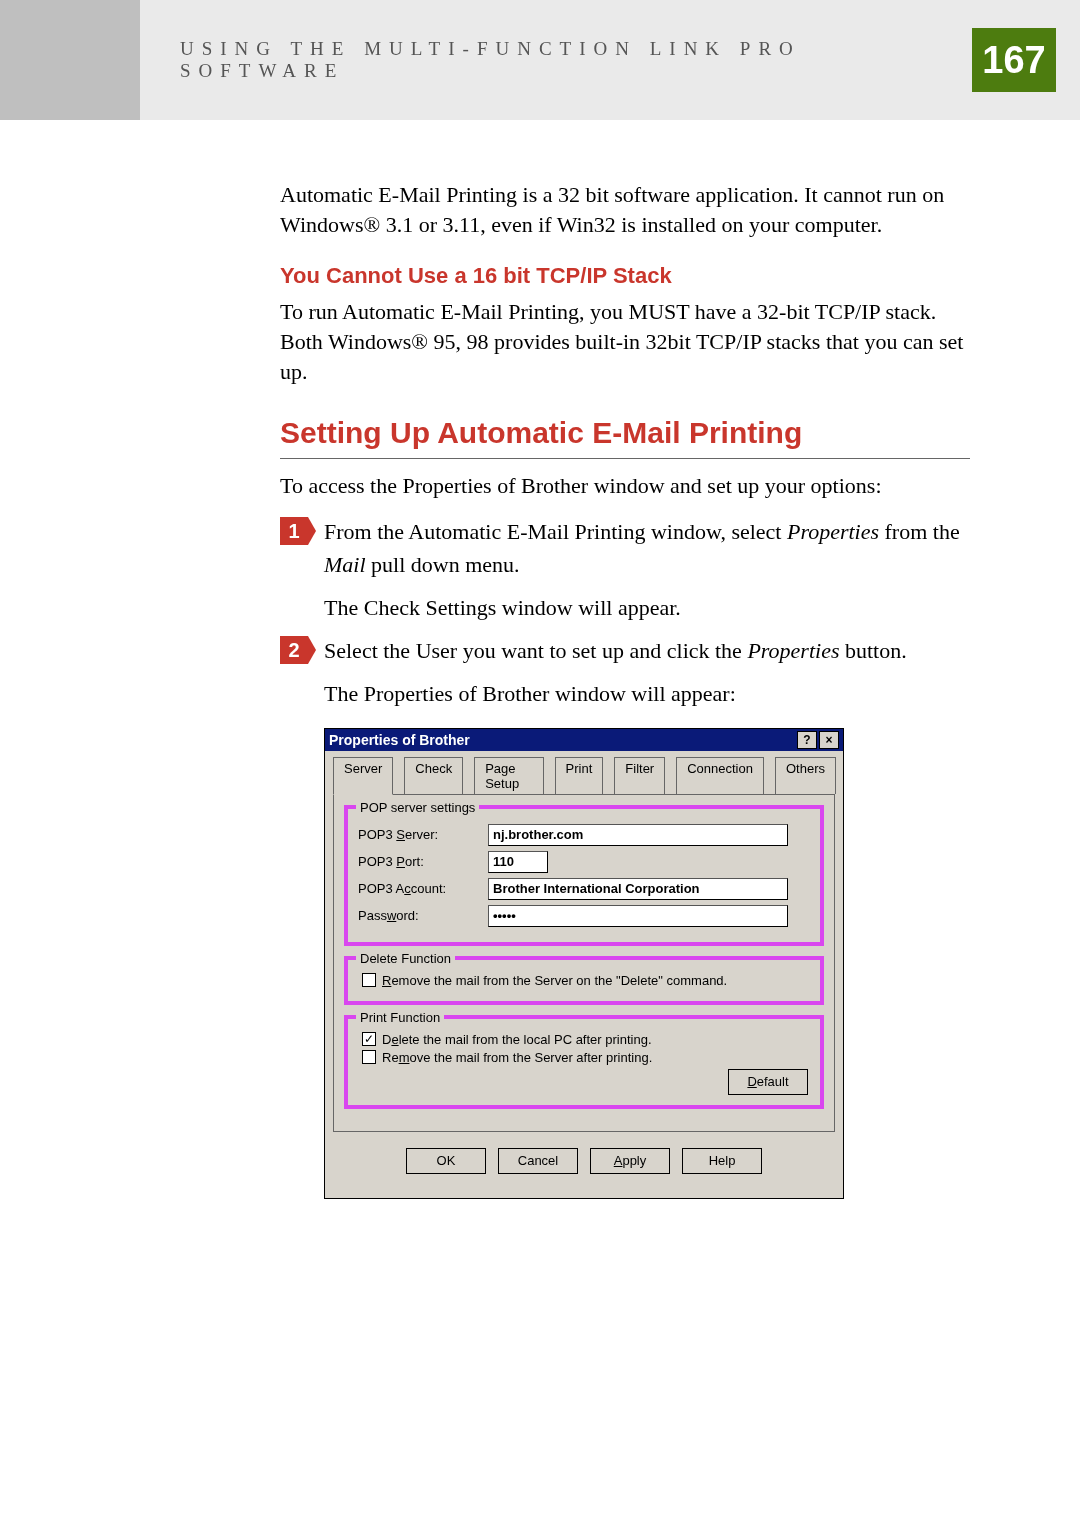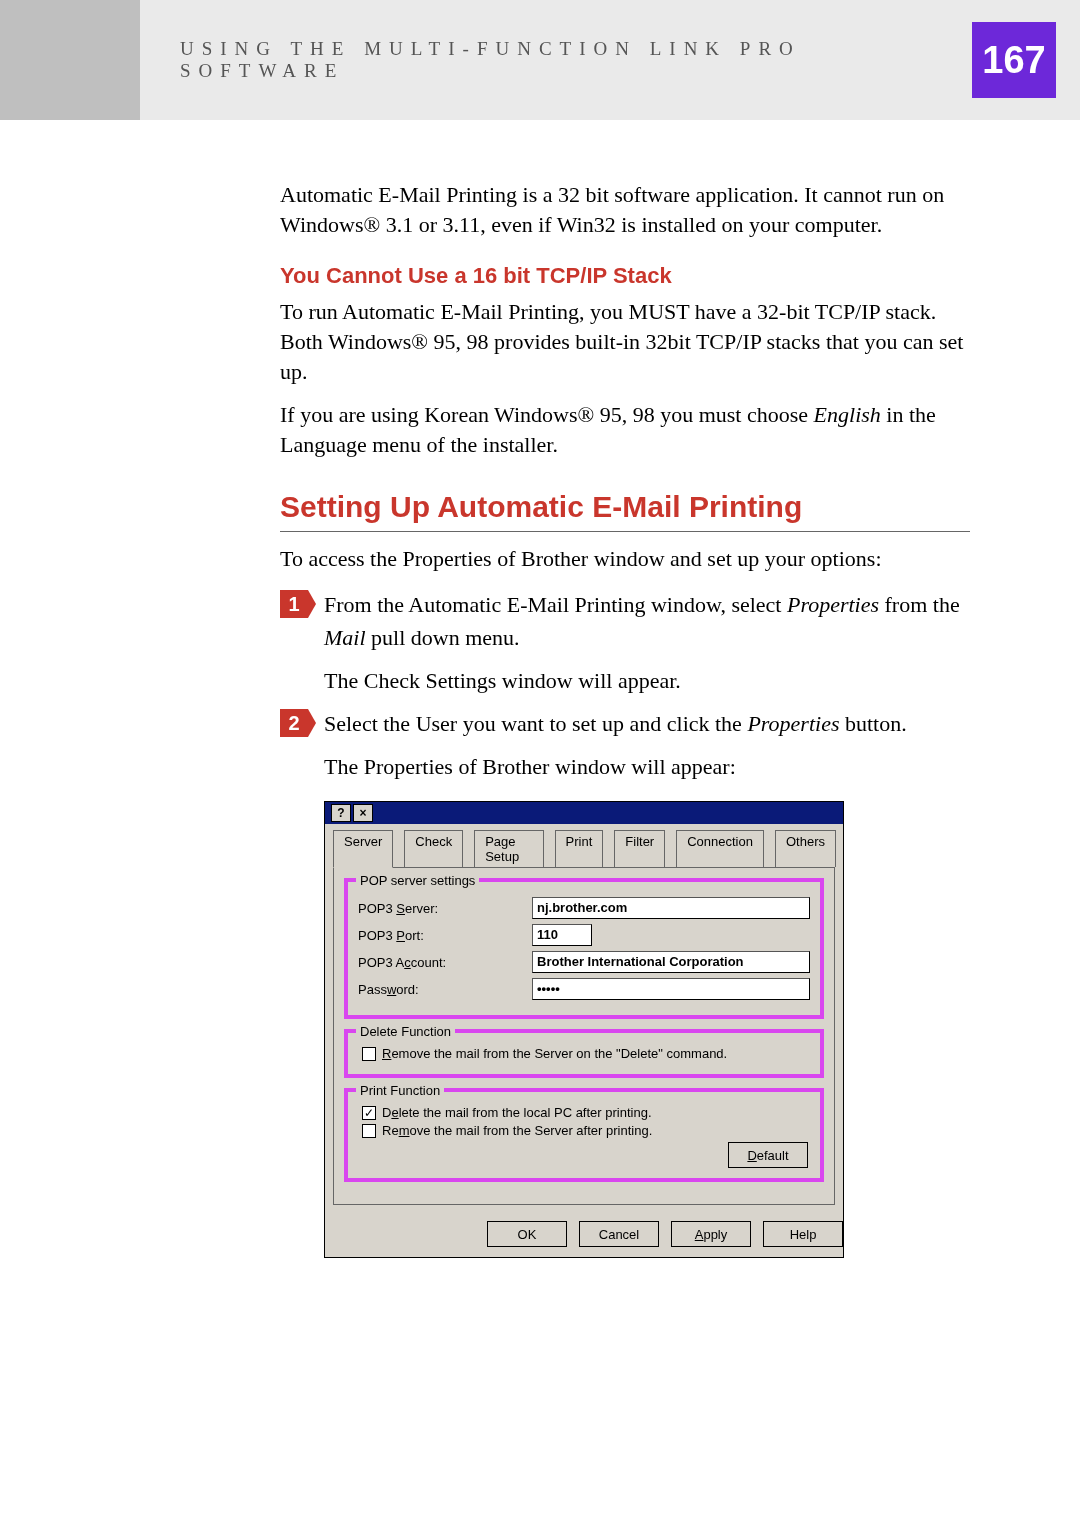--- a/index.html
+++ b/index.html
@@ -2,21 +2,21 @@
 <html><head>
 <meta charset="utf-8">
 <style>
   * { margin: 0; padding: 0; box-sizing: border-box; }
   body { width: 1080px; height: 1519px; background: #fff; font-family: "Times New Roman", Times, serif; color: #000; position: relative; }
   .header-band { width: 100%; height: 120px; position: relative; }
   .header-band::before { content:""; position:absolute; left:0; top:0; width:140px; height:120px; background:#bfbfbf; }
   .header-band::after { content:""; position:absolute; left:140px; right:0; top:0; height:120px; background:#eaeaea; }
   .header-inner { position: relative; z-index:2; display:flex; align-items:center; height:120px; padding:0 32px 0 180px; }
   .chapter-label { flex:1; font-family: "Times New Roman", serif; letter-spacing: 8px; font-size: 19px; color:#555; }
-  .page-num-box { width:84px; height:76px; background:#6d28d9; color:#fff; display:flex; align-items:center; justify-content:center; font-family: Helvetica, Arial, sans-serif; font-weight:bold; font-size:38px; margin-right:-8px; }
+  .page-num-box { width:84px; height:64px; background:#4d7c0f; color:#fff; display:flex; align-items:center; justify-content:center; font-family: Helvetica, Arial, sans-serif; font-weight:bold; font-size:38px; margin-right:-8px; }
   .content { padding: 60px 110px 0 280px; }
   h2.section { font-family: Helvetica, Arial, sans-serif; font-weight: bold; color:#c9362c; font-size:30px; border-bottom:1px solid #666; padding-bottom:6px; margin-top:28px; margin-bottom:12px; line-height:1.25; }
   h2.section .sup { font-size:0.6em; vertical-align: super; }
   p.body { font-size:22px; line-height:1.35; margin-bottom:14px; }
   h3.sub { font-family: Helvetica, Arial, sans-serif; font-weight: bold; color:#c9362c; font-size:22px; margin-top:24px; margin-bottom:8px; }
   h3.sub .sup { font-size:0.6em; vertical-align: super; }
   ol.steps { list-style:none; padding-left:0; margin-top:10px; }
   ol.steps li { position:relative; padding-left:44px; margin-bottom:10px; font-size:22px; line-height:1.5; }
   .step-num { position:absolute; left:0; top:2px; width:28px; height:28px; background:#c9362c; color:#fff; font-family: Helvetica, Arial, sans-serif; font-weight:bold; font-size:20px; display:flex; align-items:center; justify-content:center; }
   .step-num::after { content:""; position:absolute; right:-8px; top:0; width:0; height:0; border-top:14px solid transparent; border-bottom:14px solid transparent; border-left:8px solid #c9362c; }
@@ -25,55 +25,52 @@
   .dialog { width:520px; margin:18px 0 0 44px; border:1px solid #000; font-family: Tahoma, "MS Sans Serif", Arial, sans-serif; font-size:14px; background:#d8d4cc; position:relative; }
   .titlebar { background:#0a1a78; color:#fff; display:flex; align-items:center; padding:2px 4px; font-weight:bold; font-size:14px; }
   .titlebar-title { flex:1; }
   .tb-btn { width:20px; height:18px; background:#d8d4cc; color:#000; border:1px solid #000; margin-left:2px; display:flex; align-items:center; justify-content:center; font-size:12px; line-height:1; font-family: Arial, sans-serif; }
   .tabs { display:flex; padding:6px 8px 0 8px; gap:12px;justify-content:center; }
   .tab { border:1px solid #666; border-bottom:none; padding:3px 10px; background:#d8d4cc; font-size:13px; position:relative; margin-right:-1px; }
   .tab.active { background:#d8d4cc; z-index:2; border-bottom:1px solid #d8d4cc; margin-bottom:-1px; }
   .panel { margin:0 8px 8px 8px; border:1px solid #666; padding:10px 10px 12px 10px; background:#d8d4cc; }
   .group { border:4px solid #d946ef; padding:10px 10px 10px 10px; margin-bottom:10px; position:relative; }
   .group-title { position:absolute; top:-9px; left:8px; background:#d8d4cc; padding:0 4px; font-size:13px; }
-  .field-row { display:flex; align-items:center; margin:5px 0;gap:44px; }
+  .field-row { display:flex; align-items:center; margin:5px 0; }
   .field-label { width:130px; font-size:13px; }
   .field-label .ul { text-decoration: underline; }
   .text-input { flex:1; max-width:300px; height:22px; border:1px solid #000; border-top-color:#555; border-left-color:#555; background:#fff; padding:2px 4px; font-size:13px; font-weight:bold; }
   .text-input.short { max-width:60px; }
   .checkbox-row { display:flex; align-items:center; margin:3px 0 3px 4px; font-size:13px; }
   .checkbox { width:14px; height:14px; border:1px solid #000; background:#fff; margin-right:6px; display:flex; align-items:center; justify-content:center; }
   .checkbox.checked::after { content:"✓"; font-size:12px; line-height:1; }
   .checkbox-label .ul { text-decoration: underline; }
   .btn { min-width:80px; height:26px; border:1px solid #000; background:#d8d4cc; font-size:13px; display:inline-flex; align-items:center; justify-content:center; padding:0 10px; }
   .btn .ul { text-decoration: underline; }
   .default-btn-wrap { display:flex; justify-content:flex-end; margin-top:4px; padding-right:2px; }
-  .dlg-buttons { display:flex; justify-content:flex-end; gap:12px; padding:8px 0 10px 0; }
+  .dlg-buttons { display:flex; justify-content:center; gap:12px; padding:8px 0 24px 0; }
   .print-group { position:relative; }
 </style>
 </head>
 <body>
 
 <div class="header-band">
   <div class="header-inner">
     <div class="chapter-label">USING THE MULTI-FUNCTION LINK PRO SOFTWARE</div>
     <div class="page-num-box">167</div>
   </div>
 </div>
 
 <div class="content">
 
   <p class="body">Automatic E-Mail Printing is a 32 bit software application. It cannot run on Windows® 3.1 or 3.11, even if Win32 is installed on your computer.</p>
 
   <h3 class="sub">You Cannot Use a 16 bit TCP/IP Stack</h3>
   <p class="body">To run Automatic E-Mail Printing, you MUST have a 32-bit TCP/IP stack. Both Windows®  95, 98 provides built-in 32bit TCP/IP stacks that you can set up.</p>
 
-  <p class="body">
-    <span>If you are using Korean Windows® 95, 98 you must choose </span><span class="em">English</span><span> in the Language menu of the installer.</span>
-  </p>
 
   <h2 class="section">Setting Up Automatic E-Mail Printing</h2>
   <p class="body">To access the Properties of Brother window and set up your options:</p>
 
   <ol class="steps">
     <li>
       <span class="step-num">1</span>
       <span>From the Automatic E-Mail Printing window, select </span><span class="em">Properties</span><span> from the </span><span class="em">Mail</span><span> pull down menu.</span>
       <div style="height:10px"></div>
       <span>The Check Settings window will appear.</span>
@@ -81,20 +78,21 @@
     <li>
       <span class="step-num">2</span>
       <span>Select the User you want to set up and click the </span><span class="em">Properties</span><span> button.</span>
       <div style="height:10px"></div>
       <span>The Properties of Brother window will appear:</span>
     </li>
   </ol>
 
   <div class="dialog">
     <div class="titlebar">
+      <span class="titlebar-title">Properties of Brother</span>
       <span class="tb-btn">?</span>
       <span class="tb-btn">×</span>
     </div>
     <div class="tabs">
       <div class="tab active">Server</div>
       <div class="tab">Check</div>
       <div class="tab">Page Setup</div>
       <div class="tab">Print</div>
       <div class="tab">Filter</div>
       <div class="tab">Connection</div>

